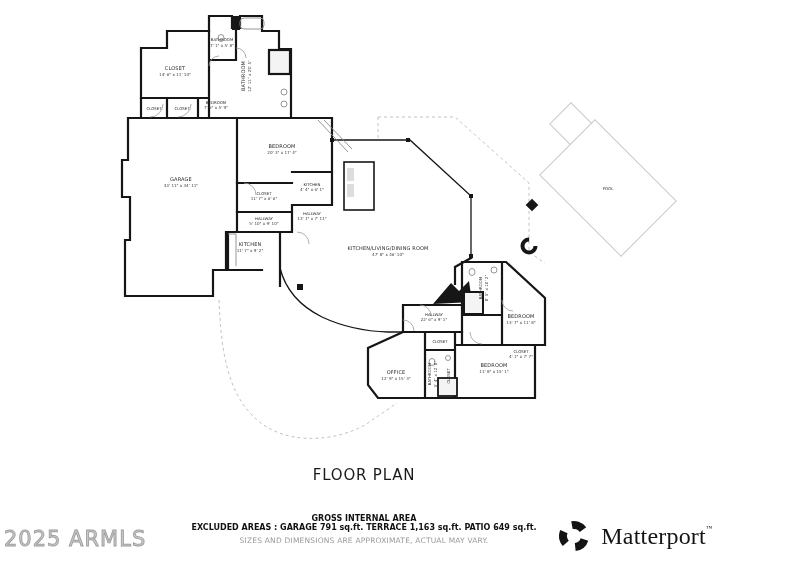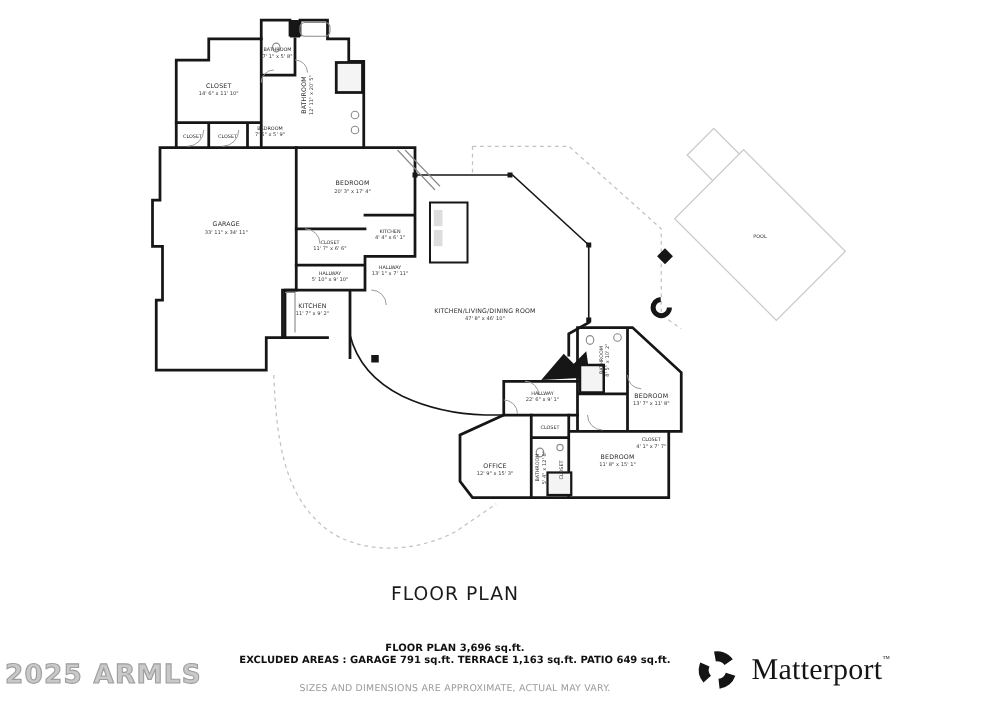--- a/index.html
+++ b/index.html
@@ -6,23 +6,23 @@
   .page{position:relative;width:728px;height:565px;background:#ffffff;overflow:hidden;
         font-family:"DejaVu Sans","Liberation Sans",sans-serif;}
   svg text{user-select:none;}
   .rn{font-family:"DejaVu Sans",sans-serif;font-size:5px;fill:#2a2a2a;text-anchor:middle;letter-spacing:.15px;}
   .rd{font-family:"DejaVu Sans",sans-serif;font-size:4.1px;fill:#3d3d3d;text-anchor:middle;}
   .rs{font-family:"DejaVu Sans",sans-serif;font-size:3.9px;fill:#2a2a2a;text-anchor:middle;}
   .plan-title{position:absolute;left:0;right:0;top:466px;text-align:center;
         font-size:15px;letter-spacing:.8px;color:#1a1a1a;}
   .footer{position:absolute;left:0;right:0;top:514px;text-align:center;color:#111;}
   .footer .fl{font-size:8px;font-weight:700;line-height:9px;}
-  .footer .disclaimer{font-size:7.5px;font-weight:400;color:#9a9a9a;margin-top:14px;letter-spacing:.2px;}
+  .footer .disclaimer{font-size:7.5px;font-weight:400;color:#9a9a9a;margin-top:4px;letter-spacing:.2px;}
   .watermark{position:absolute;left:4px;top:527px;font-size:21px;letter-spacing:1px;
-        color:#c9c9c9;-webkit-text-stroke:0.9px #9e9e9e;font-weight:700;}
+        color:#c9c9c9;-webkit-text-stroke:0.9px #9e9e9e;font-weight:400;}
   .brand{position:absolute;right:16px;bottom:11px;display:flex;align-items:center;gap:9px;color:#141414;}
   .brand .word{font-family:"Liberation Serif","DejaVu Serif",serif;font-size:24px;letter-spacing:.2px;}
   .brand sup{font-size:6px;vertical-align:14px;}
 </style>
 </head>
 <body>
 
 <div class="page">
 
   <svg width="800" height="565" viewBox="0 0 800 565">
@@ -183,21 +183,21 @@
       <g transform="rotate(-90 449 376)">
         <text class="rs" x="449" y="377">CLOSET</text>
       </g>
       <text class="rs" x="440" y="343">CLOSET</text>
     </g>
   </svg>
 
   <div class="plan-title">FLOOR PLAN</div>
 
   <div class="footer">
-    <div class="fl">FLOOR PLAN 3,696 sq.ft.</div>
+    <div class="fl">GROSS INTERNAL AREA</div>
     <div class="fl">EXCLUDED AREAS :  GARAGE 791 sq.ft.   TERRACE 1,163 sq.ft.   PATIO 649 sq.ft.</div>
     <div class="disclaimer">SIZES AND DIMENSIONS ARE APPROXIMATE, ACTUAL MAY VARY.</div>
   </div>
 
   <div class="watermark">2025 ARMLS</div>
 
   <div class="brand">
     <svg width="36" height="36" viewBox="0 0 36 36">
       <circle cx="18" cy="18" r="11" fill="none" stroke="#141414" stroke-width="8" stroke-dasharray="12.5 10.5" transform="rotate(18 18 18)"></circle>
     </svg>

